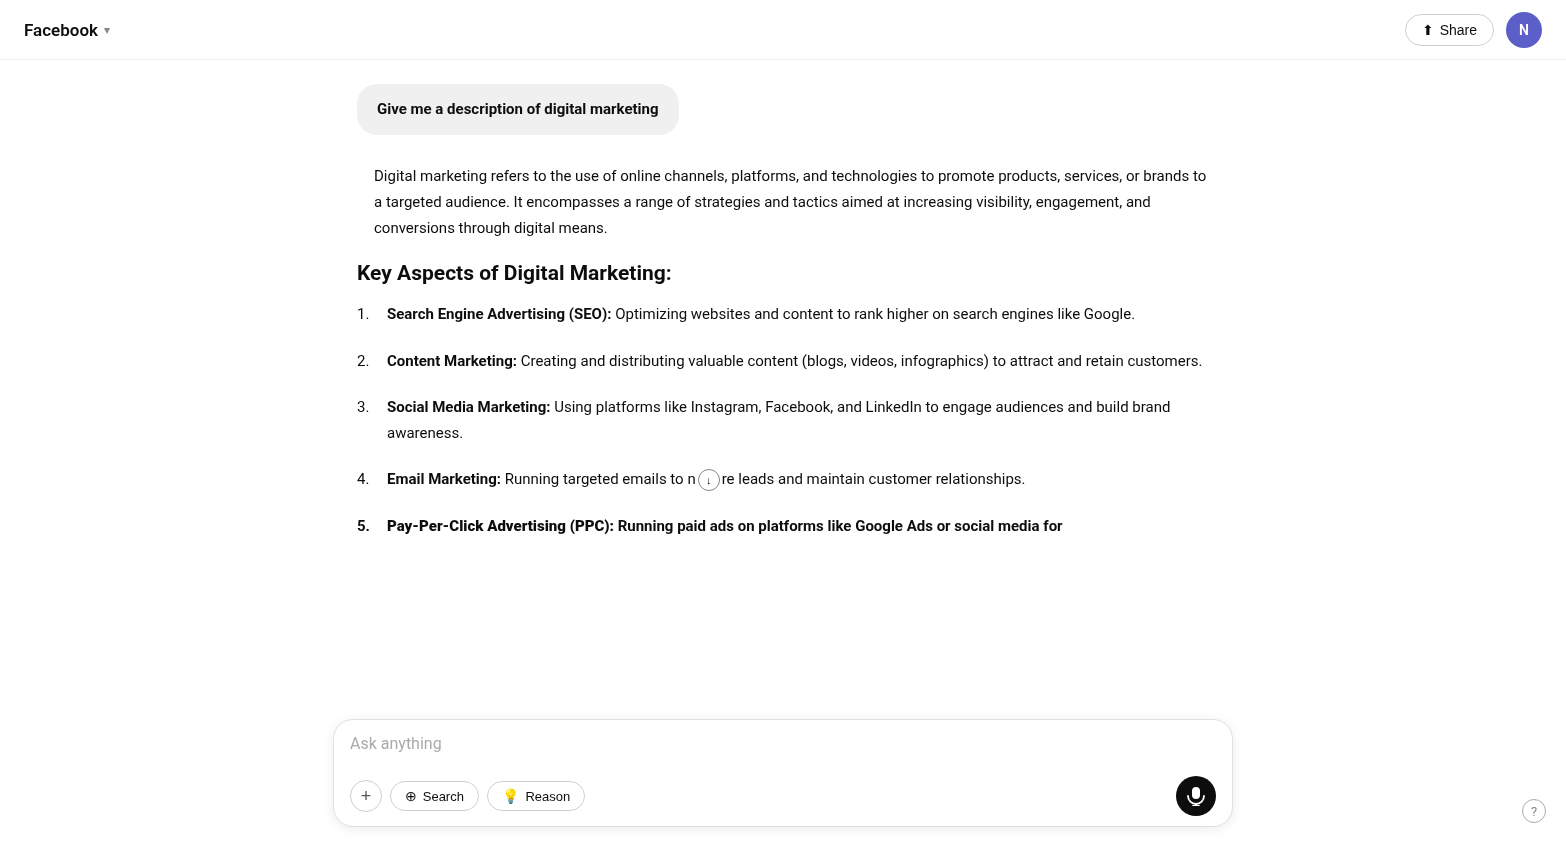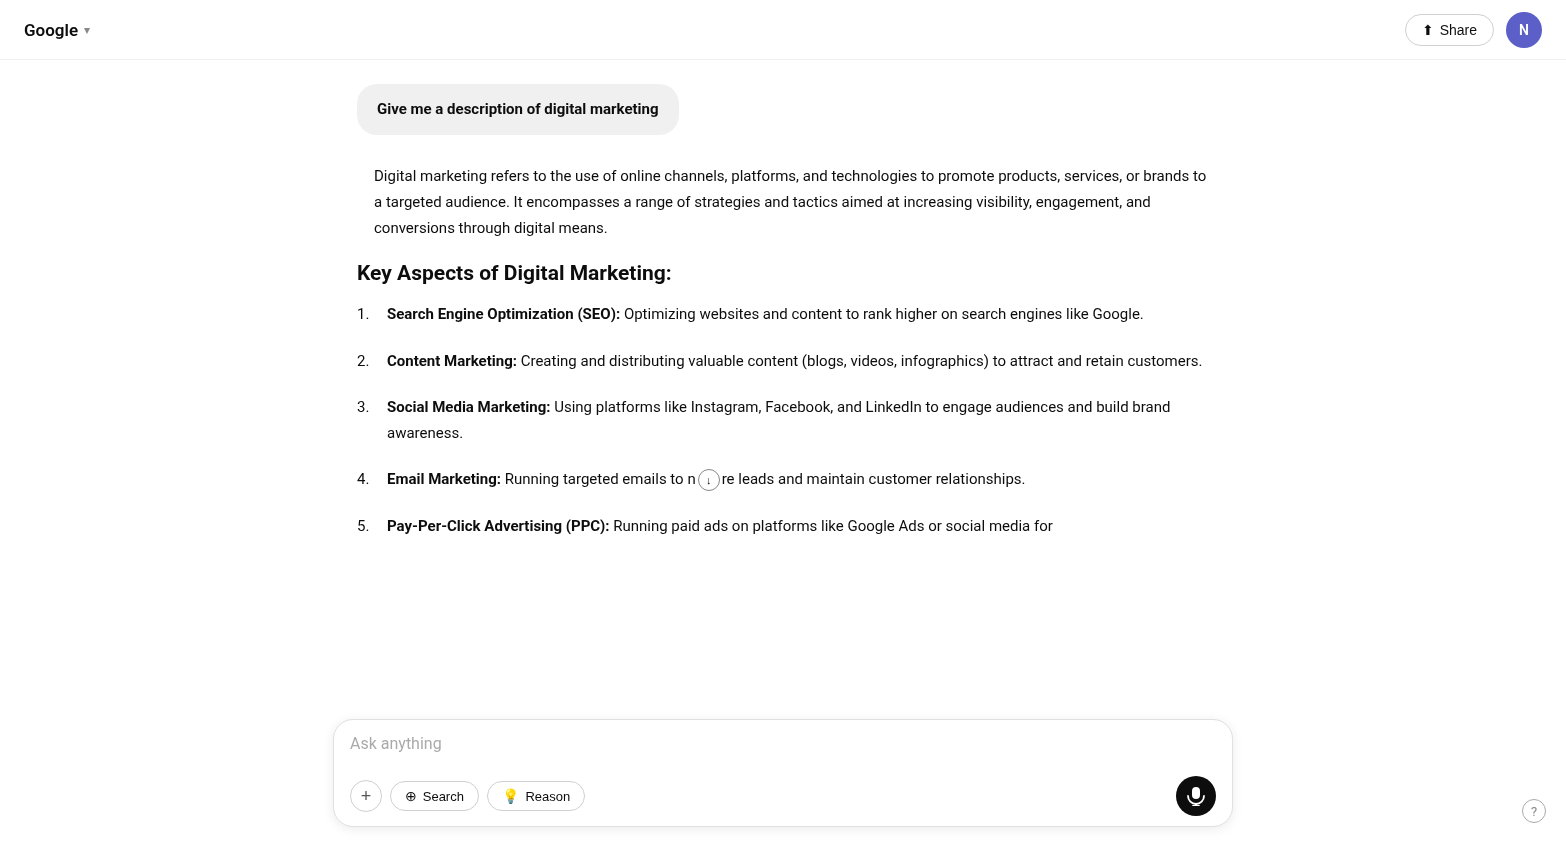--- a/index.html
+++ b/index.html
@@ -169,20 +169,21 @@
       font-weight: 700;
     }
 
     
     .partial-line {
       font-size: 15px;
       line-height: 1.75;
       color: #0d0d0d;
       display: flex;
       gap: 10px;
+      font-weight: bold;
     }
 
     .partial-line::before {
       content: "5.";
       min-width: 20px;
     }
 
     
     .input-area {
       position: absolute;
@@ -307,21 +308,21 @@
       height: 60px;
       background: linear-gradient(to bottom, transparent, rgba(255,255,255,0.95));
       pointer-events: none;
     }
   </style>
 </head>
 <body>
 
 <div class="header">
   <div class="header-left">
-    <span class="app-title">Google</span>
+    <span class="app-title">Facebook</span>
     <span class="chevron-icon">▾</span>
   </div>
   <div class="header-right">
     <button class="share-button">
       <span style="font-size:14px;">⬆</span>
       <span>Share</span>
     </button>
     <div class="avatar">
       <span>N</span>
     </div>
@@ -335,21 +336,21 @@
       <div class="user-message-wrapper">
         <div class="user-message">Give me a description of digital marketing</div>
       </div>
 
       <div class="ai-response">
         <p>Digital marketing refers to the use of online channels, platforms, and technologies to promote products, services, or brands to a targeted audience. It encompasses a range of strategies and tactics aimed at increasing visibility, engagement, and conversions through digital means.</p>
         <h2>Key Aspects of Digital Marketing:</h2>
         <ol>
           <li>
             <span>
-              <strong>Search Engine Optimization (SEO):</strong>
+              <strong>Search Engine Advertising (SEO):</strong>
               <span> Optimizing websites and content to rank higher on search engines like Google.</span>
             </span>
           </li>
           <li>
             <span>
               <strong>Content Marketing:</strong>
               <span> Creating and distributing valuable content (blogs, videos, infographics) to attract and retain customers.</span>
             </span>
           </li>
           <li>

